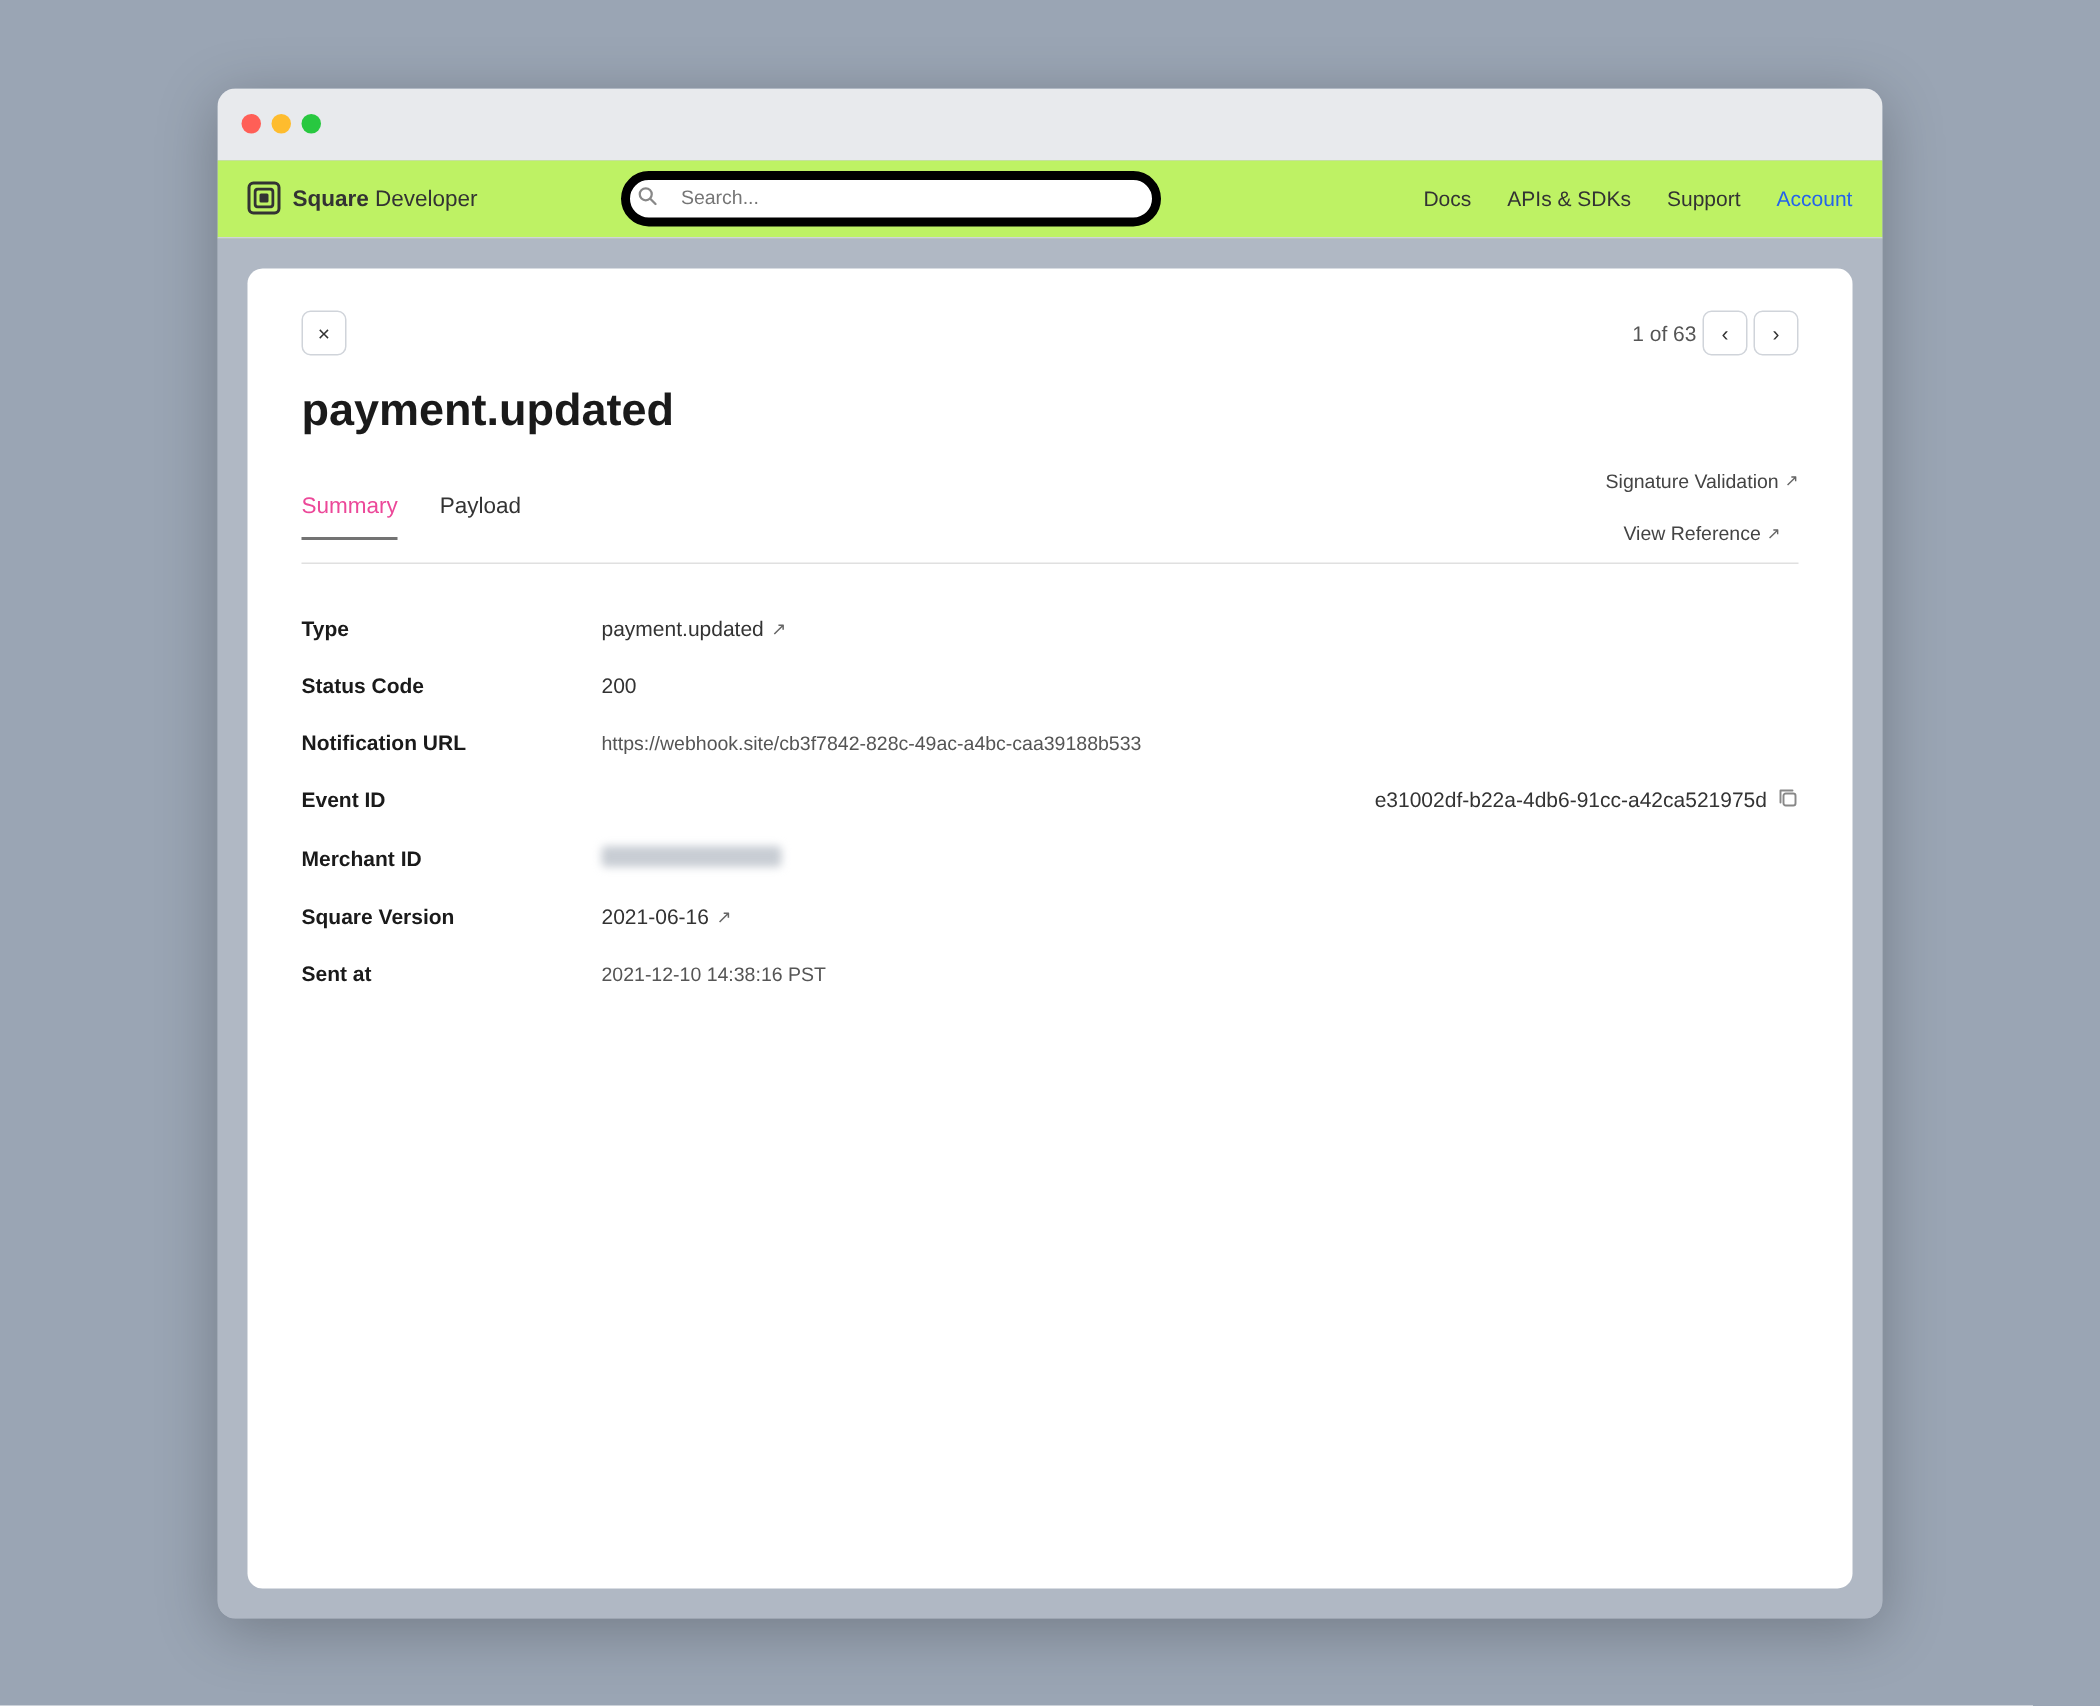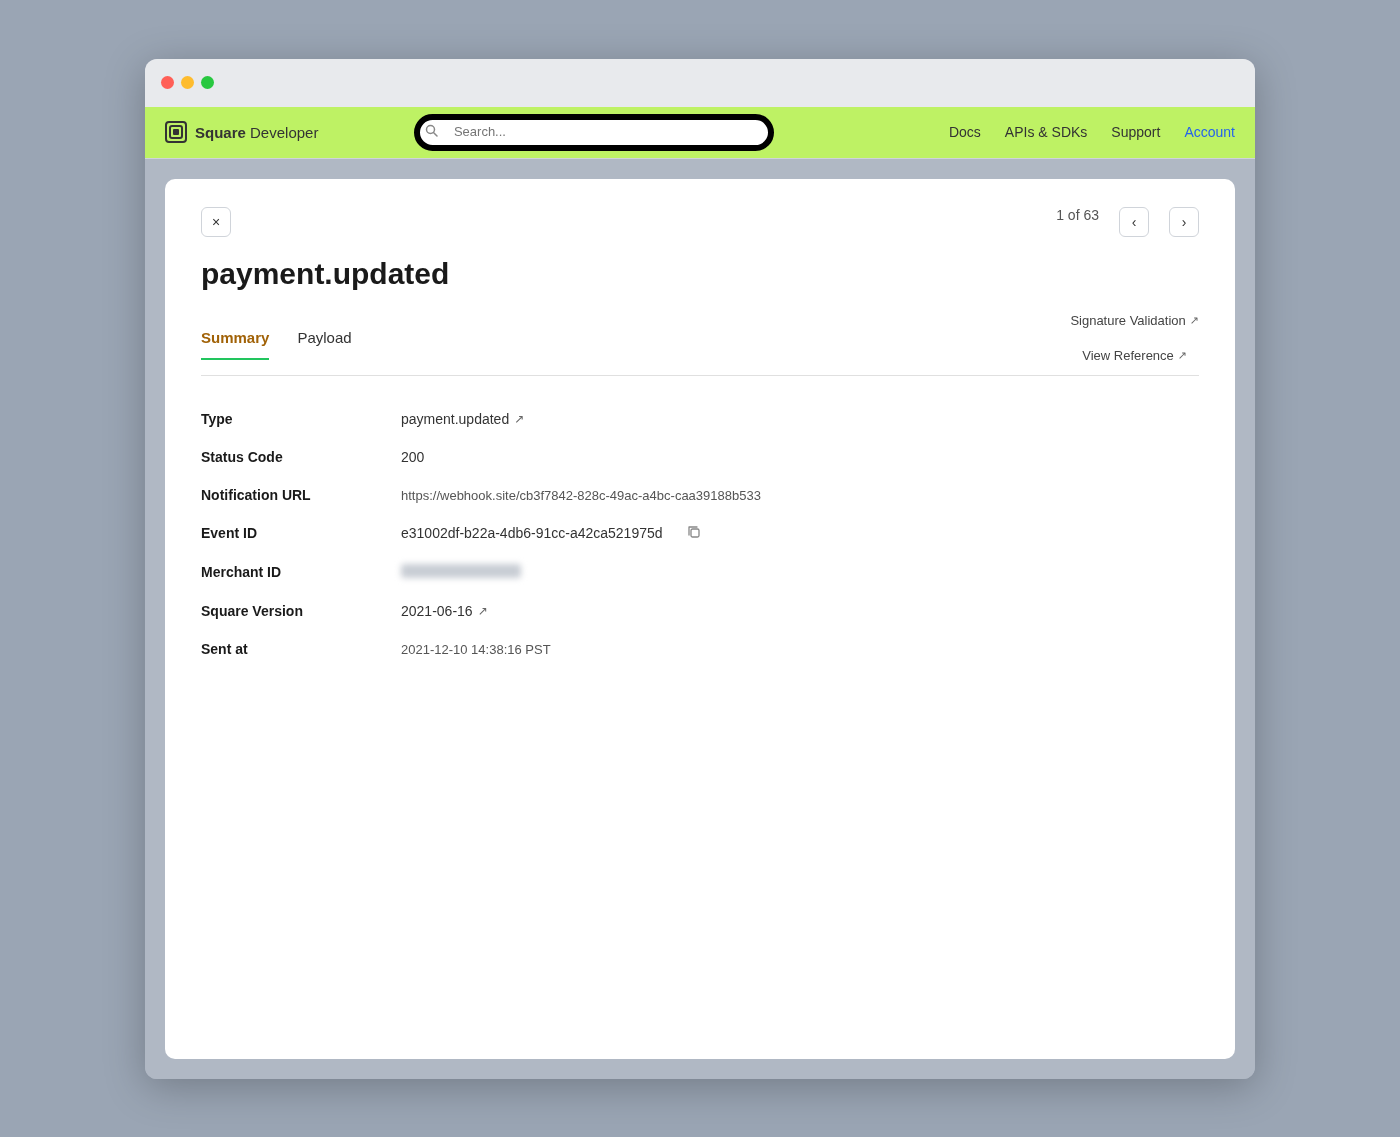--- a/index.html
+++ b/index.html
@@ -142,22 +142,22 @@
       border-radius: 6px;
       display: flex;
       align-items: center;
       justify-content: center;
       cursor: pointer;
       font-size: 14px;
       color: #333;
     }
     .pagination-controls {
       display: flex;
-      align-items: flex-start;
-      gap: 20px;
+      align-items: center;
+      gap: 4px;
     }
     .pagination-label {
       font-size: 14px;
       color: #555;
     }
     .pag-btn {
       width: 30px;
       height: 30px;
       border: 1px solid #d0d4da;
       background: #fff;
@@ -194,23 +194,23 @@
     .tab {
       font-size: 15px;
       padding-bottom: 12px;
       cursor: pointer;
       color: #333;
       font-weight: 400;
       border-bottom: 2px solid transparent;
       margin-bottom: -1px;
     }
     .tab.active {
-      color: #a16207;
-      border-bottom: 2px solid #22c55e;
-      font-weight: 700;
+      color: #ec4899;
+      border-bottom: 2px solid #737373;
+      font-weight: 400;
     }
     .tab-actions {
       display: flex;
       align-items: center;
       gap: 20px;
       padding-bottom: 12px;
       flex-direction: column;
     }
     .tab-action-link {
       font-size: 13px;
@@ -255,21 +255,22 @@
       color: #666;
       font-size: 12px;
     }
     .notification-url {
       color: #555;
       font-size: 13px;
     }
     .event-id-row {
       display: flex;
       align-items: center;
-      gap: 24px;
+      gap: 7px;
+      justify-content: flex-end;
     }
     .copy-icon {
       color: #888;
       cursor: pointer;
       font-size: 14px;
     }
     .merchant-id-blur {
       display: inline-block;
       width: 120px;
       height: 14px;

